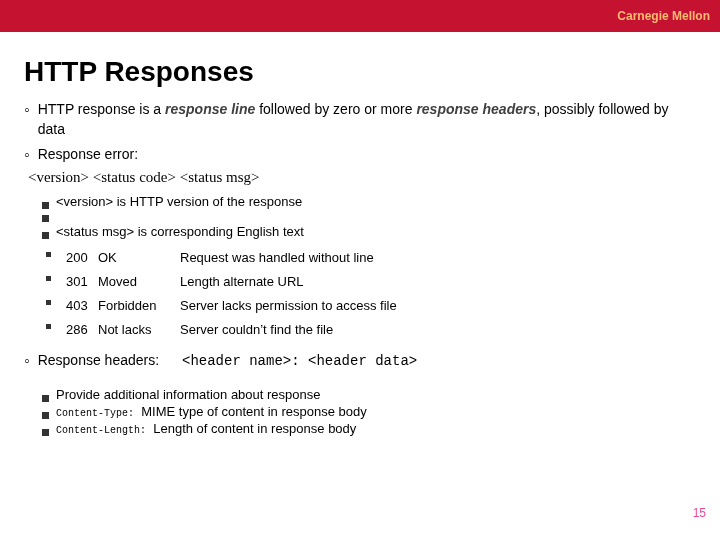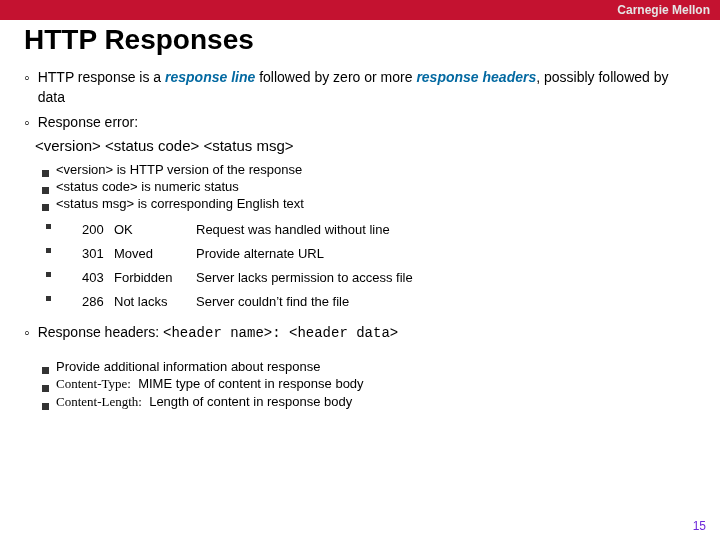--- a/index.html
+++ b/index.html
@@ -10,30 +10,30 @@
       font-family: Arial, Helvetica, sans-serif;
       font-size: 14px;
       color: #000000;
       overflow: hidden;
       position: relative;
     }
 
     
     #cmu-header {
       background-color: #c41230;
-      color: #e5e5e5;
+      color: #fdba74;
       text-align: right;
-      padding: 3px 10px;
+      padding: 9px 10px;
       font-size: 12px;
       font-weight: bold;
     }
 
     
     #main-content {
-      padding: 4px 24px 10px 24px;
+      padding: 24px 24px 10px 24px;
     }
 
     #page-title {
       font-size: 28px;
       font-weight: bold;
       color: #000;
       margin-bottom: 12px;
     }
 
     .bullet-list {
@@ -54,24 +54,24 @@
       margin-top: 1px;
       flex-shrink: 0;
     }
 
     .bullet-text {
       font-size: 14px;
       line-height: 1.4;
     }
 
     .response-line-code {
-      font-family: Liberation Sans, sans-serif;
+      font-family: Liberation Serif, serif;
       font-size: 15px;
       display: block;
-      margin: 4px 0 6px 11px;
+      margin: 4px 0 6px 4px;
     }
 
     .sub-bullets {
       list-style: none;
       margin: 2px 0 4px 18px;
     }
 
     .sub-bullets li {
       display: flex;
       align-items: flex-end;
@@ -103,65 +103,66 @@
     .sub-sub-bullet-square {
       width: 5px;
       height: 5px;
       background: #333;
       flex-shrink: 0;
       margin-top: 5px;
       margin-right: 7px;
     }
 
     .code-inline {
-      font-family: Liberation Serif, serif;
-      font-size: 13px;
+      font-family: Liberation Mono, monospace;
+      font-size: 10px;
     }
 
     .status-table {
-      margin-left: 22px;
+      margin-left: 6px;
     }
 
     .status-table td {
       padding: 1px 8px 1px 0;
       font-size: 13px;
       vertical-align: top;
     }
 
     .status-code {
       font-weight: normal;
       min-width: 30px;
     }
 
     .status-text {
       min-width: 80px;
     }
 
     .italic-red {
       font-style: italic;
-      color: #0369a1;
+      color: #404040;
       font-weight: bold;
     }
 
     .response-headers-line {
       font-size: 14px;
       line-height: 1.4;
     }
 
     .response-headers-code {
       font-family: 'Courier New', Courier, monospace;
       font-size: 14px;
+      margin-left: 19px;
     }
 
     #slide-number {
       position: absolute;
-      bottom: 7px;
+      bottom: 20px;
       right: 14px;
       font-size: 12px;
-      color: #6d28d9;
+      color: #ec4899;
     }
   </style>
 </head>
 <body>
 
 <div id="cmu-header">
   <span>Carnegie Mellon</span>
 </div>
 
 <div id="main-content">
@@ -186,21 +187,20 @@
 
       <span class="response-line-code">&lt;version&gt; &lt;status code&gt; &lt;status msg&gt;</span>
 
       <ul class="sub-bullets">
         <li>
           <span class="sub-bullet-square"></span>
           <span>&lt;version&gt; is HTTP version of the response</span>
         </li>
         <li>
           <span class="sub-bullet-square"></span>
-          <span>&lt;status code&gt; is numeric status</span>
         </li>
         <li>
           <span class="sub-bullet-square"></span>
           <span>&lt;status msg&gt; is corresponding English text</span>
         </li>
       </ul>
 
       <ul class="sub-sub-bullets">
         <li>
           <span class="sub-sub-bullet-square"></span>
@@ -214,21 +214,21 @@
               </tbody>
             </table>
         </li>
         <li>
           <span class="sub-sub-bullet-square"></span>
           <table class="status-table">
               <tbody>
                 <tr>
             <td class="status-code">301</td>
             <td class="status-text">Moved</td>
-            <td>Provide alternate URL</td>
+            <td>Length alternate URL</td>
           </tr>
               </tbody>
             </table>
         </li>
         <li>
           <span class="sub-sub-bullet-square"></span>
           <table class="status-table">
               <tbody>
                 <tr>
             <td class="status-code">403</td>

